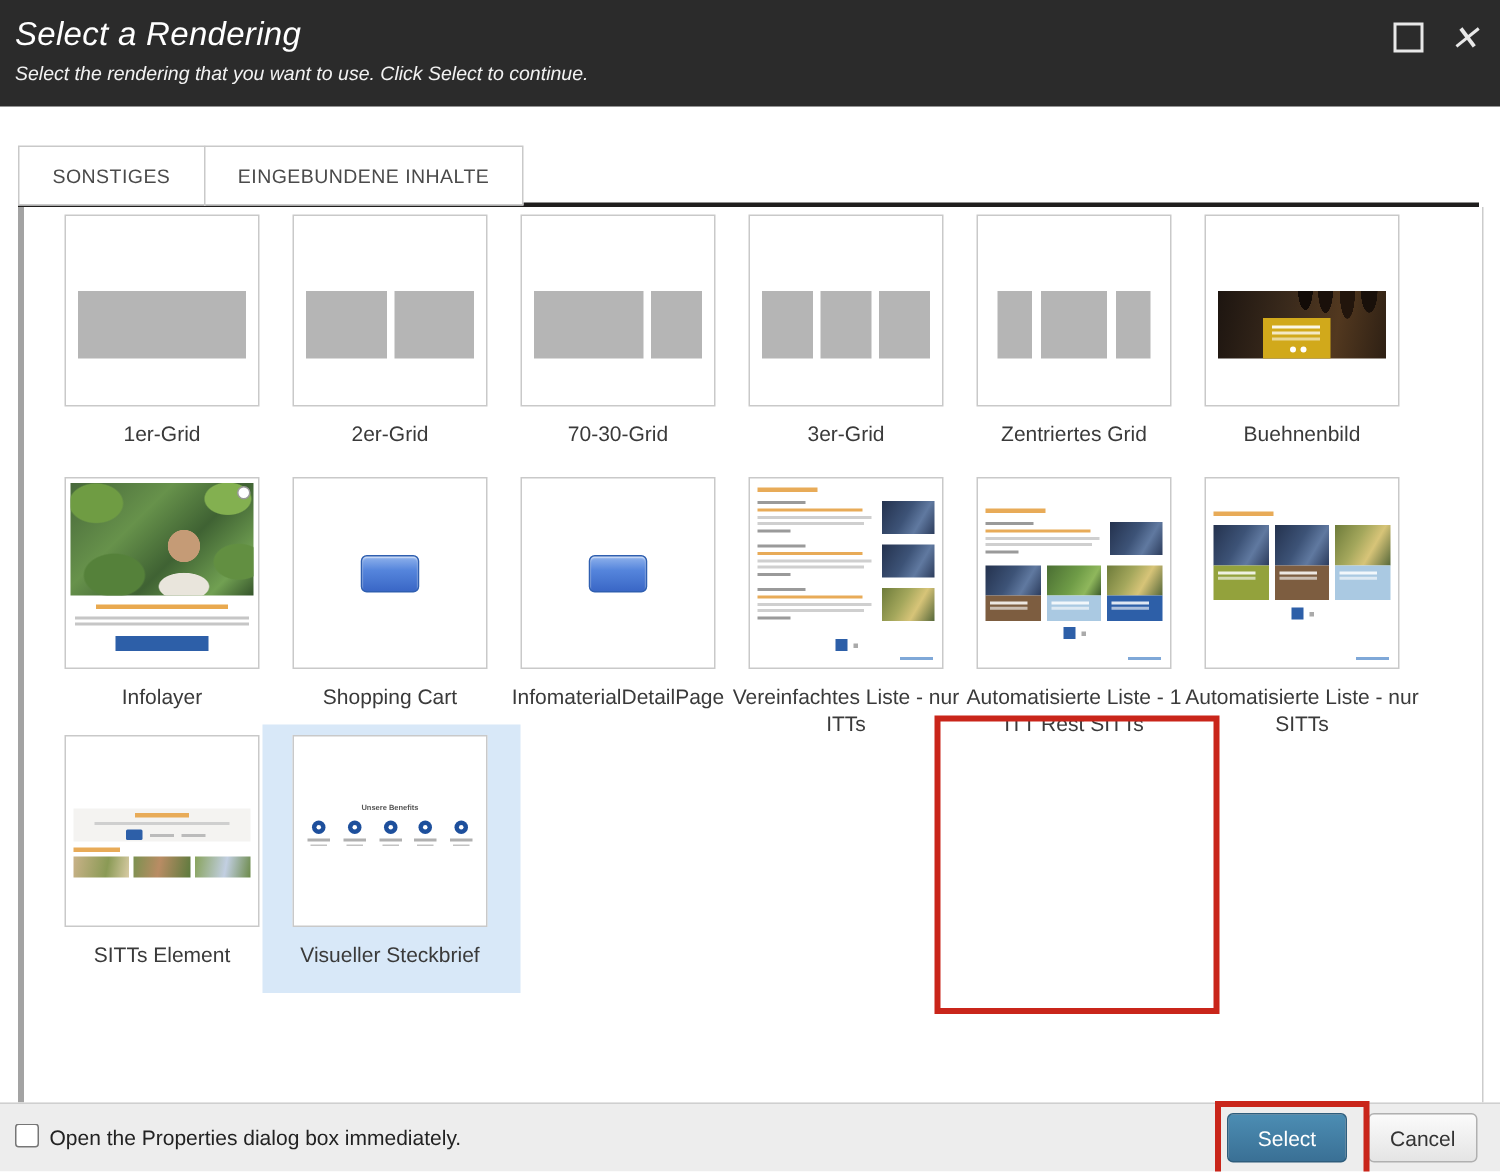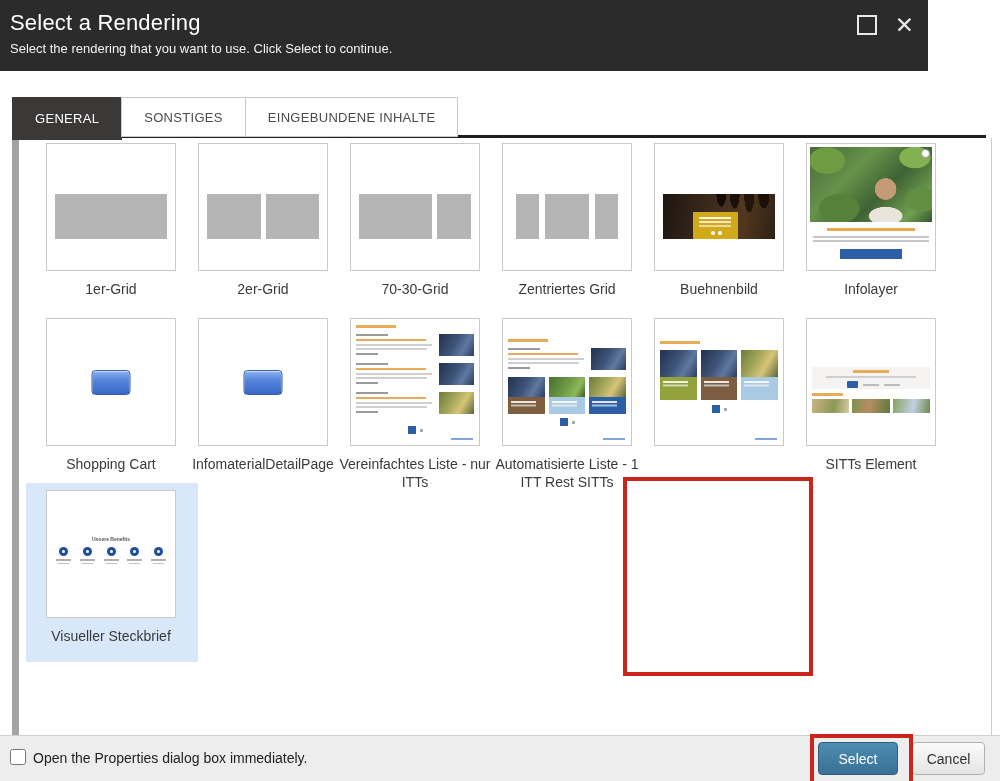--- a/index.html
+++ b/index.html
@@ -2,37 +2,37 @@
 <html><head>
 <meta charset="utf-8">
 <style>
   html,body { margin:0; padding:0; }
   body {
     width:1000px; height:781px; position:relative; overflow:hidden;
     background:#fff; font-family:"Liberation Sans", sans-serif;
     -webkit-font-smoothing:antialiased;
   }
   
-  .dlg-header { position:absolute; left:0; top:0; width:928px; height:71px; background:#2b2b2b; color:#fff; }
+  .dlg-header { position:absolute; left:0; top:0; width:1000px; height:71px; background:#2b2b2b; color:#fff;font-style:italic; }
   .dlg-title { position:absolute; left:10px; top:10px; font-size:22px; font-weight:400; letter-spacing:.2px; }
   .dlg-sub   { position:absolute; left:10px; top:41px; font-size:13px; color:#f2f2f2; }
   .win-btns  { position:absolute; right:14px; top:15px; display:flex; gap:18px; align-items:center; }
   .btn-max   { width:16px; height:16px; border:2px solid #e8e8e8; background:transparent; cursor:pointer; }
   .btn-close { font-size:23px; line-height:20px; color:#e8e8e8; cursor:pointer; font-weight:400; }
 
   
   .tabs { position:absolute; left:12px; top:97px; display:flex; z-index:2; }
   .tab  { height:38px; display:flex; align-items:center; padding:0 22px; font-size:13px;
           color:#4a4a4a; background:#fff; border:1px solid #c9c9c9; margin-right:-1px; cursor:pointer; letter-spacing:.3px; }
   .tab.active { background:#3b3938; color:#fff; border-color:#3b3938; height:41px; }
   .tab-underline { position:absolute; left:12px; top:135px; width:974px; height:3px; background:#1f1e1d; }
 
   
   .content { position:absolute; left:12px; top:138px; width:972px; height:597px;
-             border-left:7px solid #a3a3a3; border-right:1px solid #ccc; background:#fff; }
+             border-left:4px solid #a3a3a3; border-right:1px solid #ccc; background:#fff; }
   .grid { position:absolute; left:16px; top:5px; display:grid;
           grid-template-columns:repeat(6,152px); grid-template-rows:175px 172px 215px; }
   .cell { position:relative; display:flex; flex-direction:column; align-items:center; cursor:pointer; }
   .cell > * { position:relative; z-index:1; }
   .lbl  { margin-top:9px; font-size:14px; color:#3a3a3a; text-align:center; line-height:1.32; width:160px; }
   .cell.selected::before { content:""; position:absolute; left:-9px; right:-11px; top:-7px; height:179px;
           background:#d8e8f8; z-index:0; }
 
   
   .red-box { position:absolute; border:4px solid #c9251a; z-index:6; pointer-events:none; }
@@ -171,21 +171,20 @@
 <div class="dlg-header">
   <div class="dlg-title">Select a Rendering</div>
   <div class="dlg-sub">Select the rendering that you want to use. Click Select to continue.</div>
   <div class="win-btns">
     <div class="btn-max"></div>
     <div class="btn-close">✕</div>
   </div>
 </div>
 
 <div class="tabs">
-  <div class="tab active">GENERAL</div>
   <div class="tab">SONSTIGES</div>
   <div class="tab">EINGEBUNDENE INHALTE</div>
 </div>
 <div class="tab-underline"></div>
 
 <div class="content">
   <div class="grid">
 
     <div class="cell">
       <div class="thumb">
@@ -209,20 +208,30 @@
     <div class="cell">
       <div class="thumb">
         <div class="bars">
             <i class="bar w70"></i>
             <i class="bar w30"></i>
           </div>
       </div>
       <div class="lbl">70-30-Grid</div>
     </div>
 
+    <div class="cell">
+      <div class="thumb">
+        <div class="bars">
+            <i class="bar"></i>
+            <i class="bar"></i>
+            <i class="bar"></i>
+          </div>
+      </div>
+      <div class="lbl">3er-Grid</div>
+    </div>
 
     <div class="cell">
       <div class="thumb">
         <div class="bars cen">
             <i class="bar n"></i>
             <i class="bar w"></i>
             <i class="bar n"></i>
           </div>
       </div>
       <div class="lbl">Zentriertes Grid</div>
@@ -365,20 +374,21 @@
                 <div class="cbt lblue"></div>
               </div>
           </div>
           <div class="pag" style="margin-top:5px">
               <span class="sq"></span>
               <span class="dt"></span>
             </div>
           <div class="more"></div>
         </div>
       </div>
+      <div class="lbl">Automatisierte Liste - nur SITTs</div>
     </div>
 
     <div class="cell">
       <div class="thumb">
         <div class="pg">
           <div class="fe-panel"></div>
           <div class="fe-t"></div>
           <div class="fe-g1"></div>
           <div class="fe-btnrow">
               <i class="fe-bb"></i>

